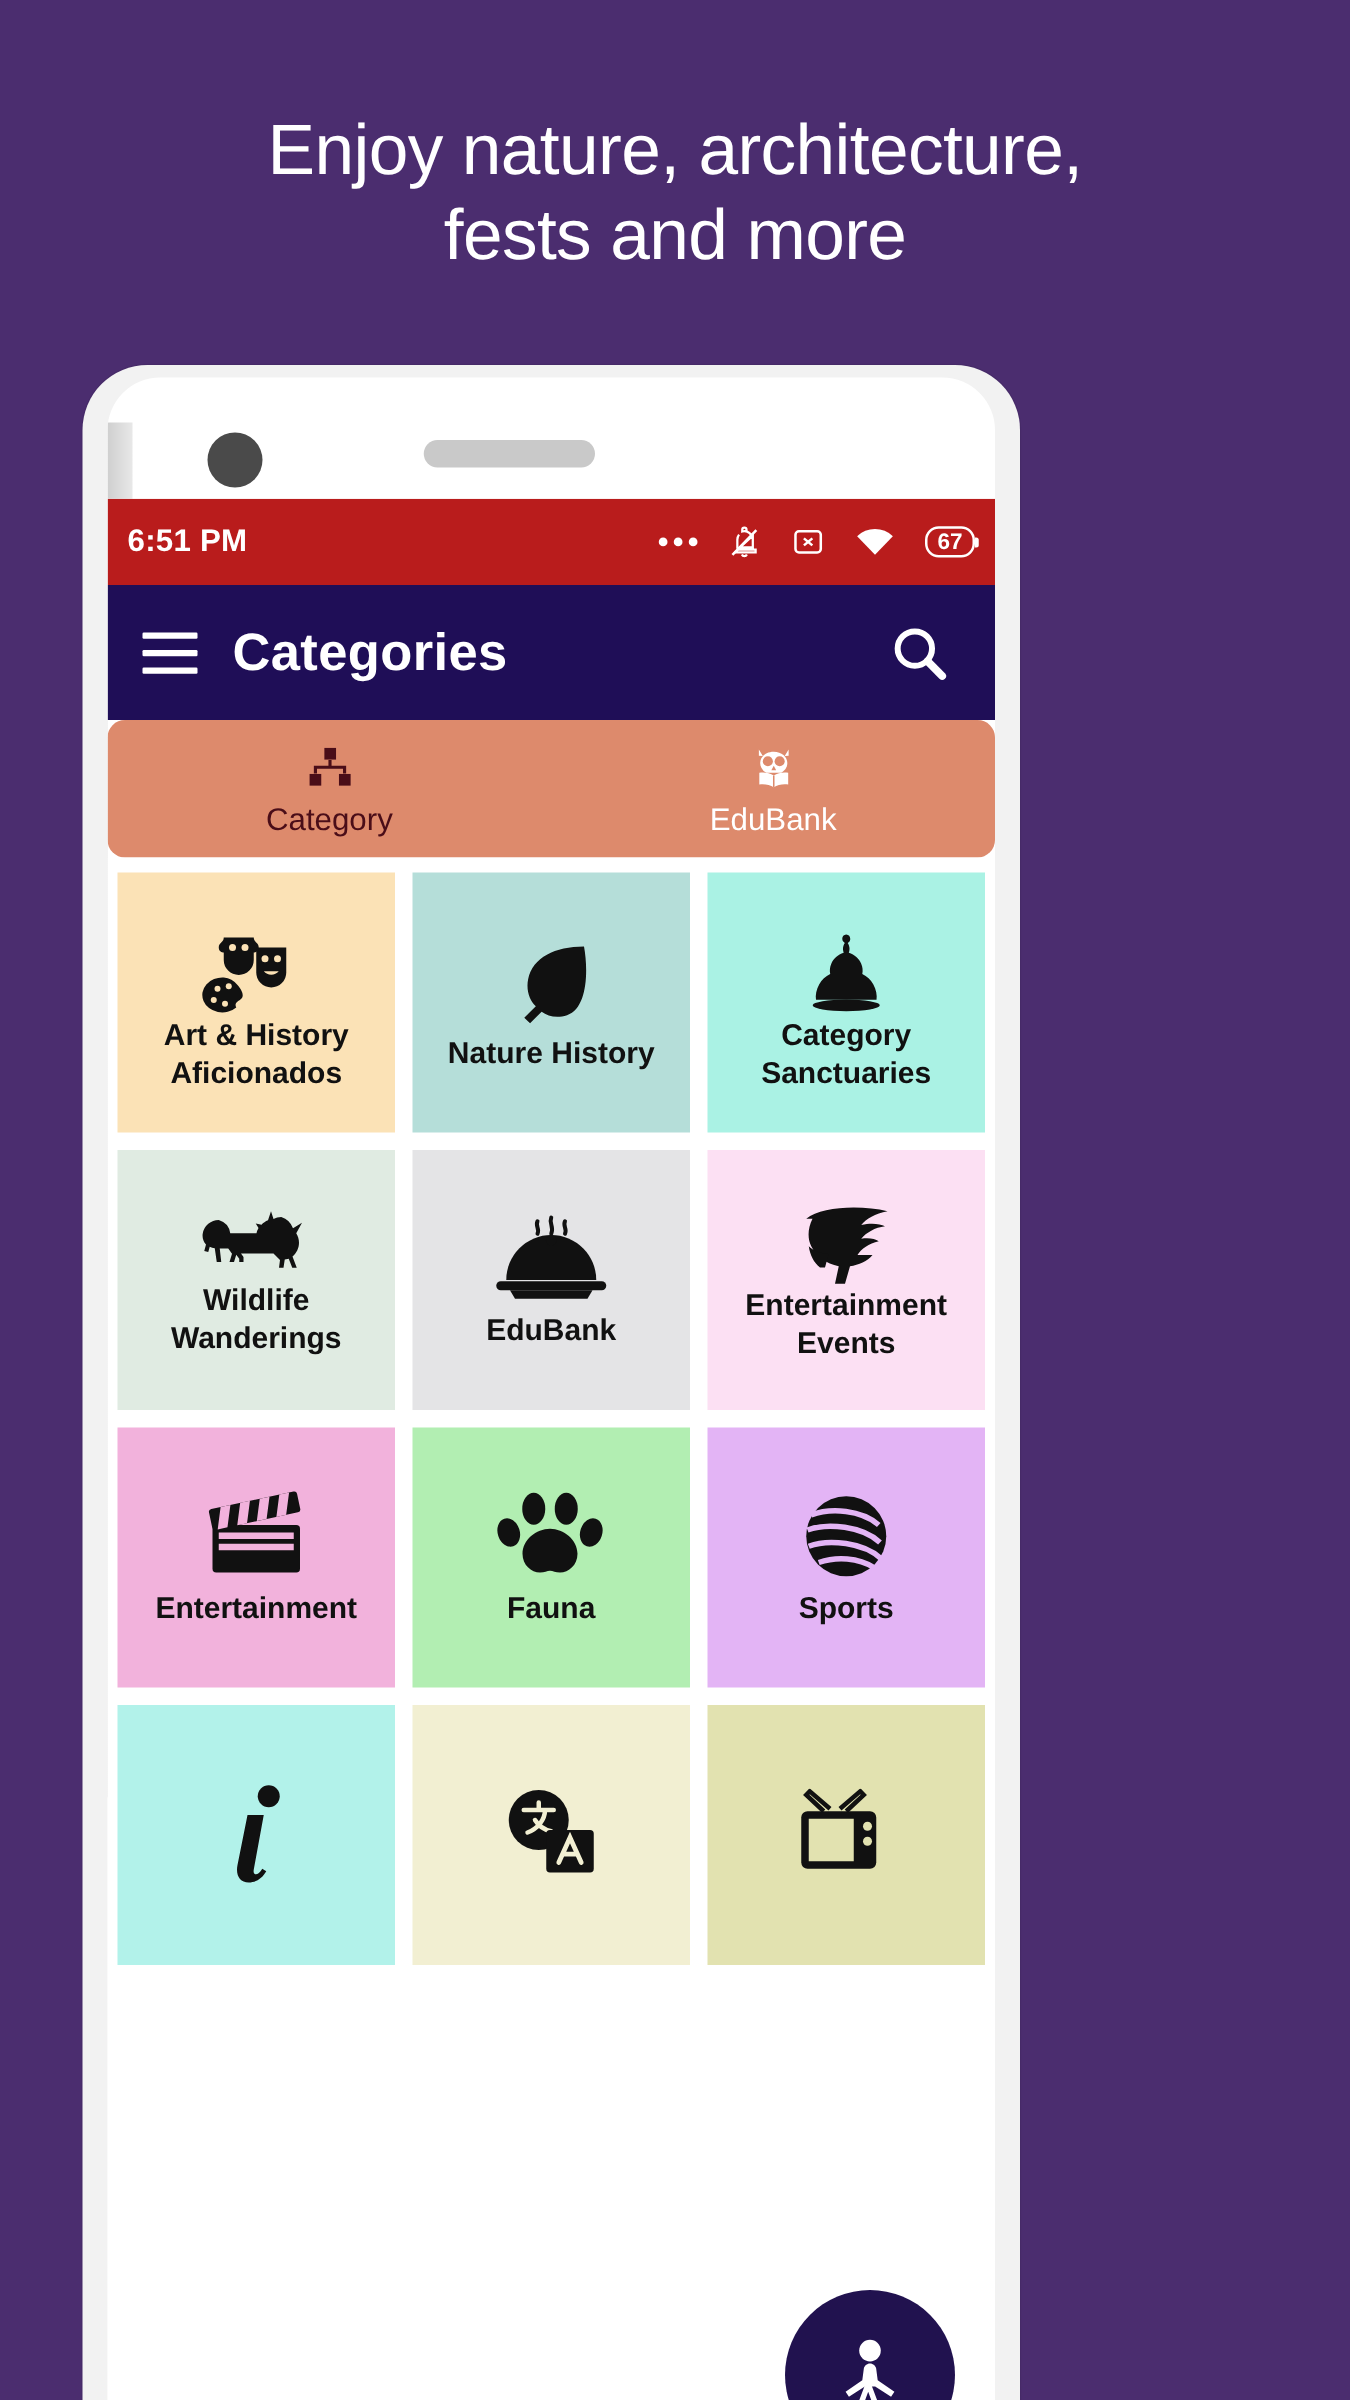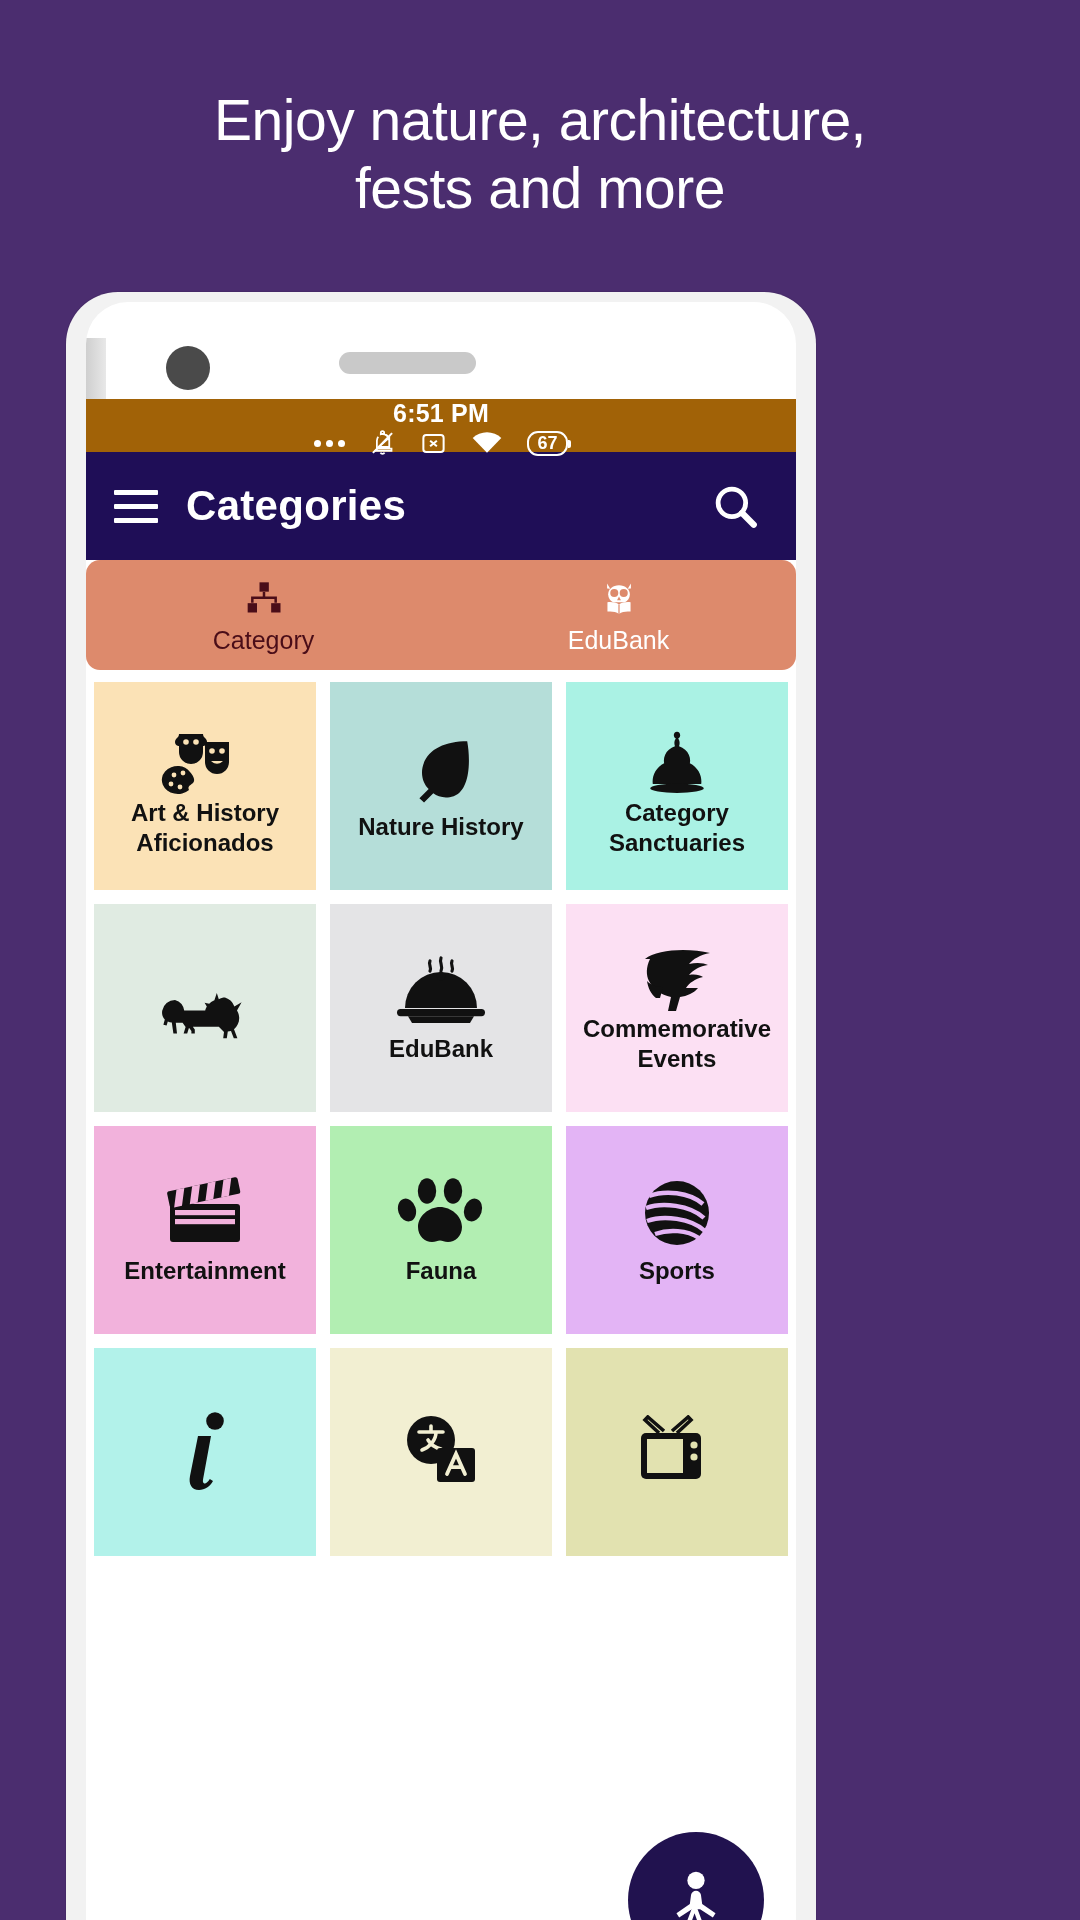--- a/index.html
+++ b/index.html
@@ -73,28 +73,27 @@
     position:absolute;
     left:0; top:97px;
     width:710px;
     height:1533px;
     background:#ffffff;
     overflow:hidden;
   }
 
   
   .statusbar {
-    height:53px;
-    background:#a16207;
+    height:69px;
+    background:#b91c1c;
     display:flex;
     align-items:center;
     justify-content:space-between;
     padding:0 16px 0 16px;
     color:#ffffff;
-    flex-direction:column;
   }
   .status-time { font-size:25px; font-weight:600; letter-spacing:0.2px; }
   .status-icons { display:flex; align-items:center; gap:24px; }
   .dots-icon { display:flex; gap:5px; align-items:center; }
   .dots-icon i { width:7px; height:7px; border-radius:50%; background:#fff; display:block; }
   .battery {
     border:2.5px solid #fff;
     border-radius:11px;
     padding:1px 8px;
     font-size:18px;
@@ -328,20 +327,21 @@
           </div>
           <div class="tile-label">Category Sanctuaries</div>
         </div>
 
         <div class="tile" style="background:#e0ebe2">
           <div class="tile-icon">
             <svg width="104" height="62" viewBox="0 0 52 31">
               <path d="M11 6a6.5 6.5 0 0 0-6.4 5.4c-.3 1.7.3 3.3 1.3 4.4l-.7 2.6 1.6.4.6-2.1c.6.3 1.3.5 2 .6l.8 5.5h1.8l-.6-5.4h3.4l1.5 2.1-1 3.3h1.8l.9-2.9 1.2 1.6v1.3h1.7v-2l-1-1.4h13l2.6 2.6-.4 3.1h1.8l.5-3.3 1.6-.3 1.4 3.6h1.8l-1.7-4.5c1.6-1.4 2.6-3.3 2.6-5.5 0-1.4-.4-2.7-1.1-3.8l2.3-4.2-3.6 2.2A7.4 7.4 0 0 0 36 4.8c-1.1 0-2.2.3-3.1.8l-1-3.1-1.2 3.6c-1 .4-1.9 1-2.6 1.8l-2.3-.5 1.1 1.8a7 7 0 0 0-.8 2.1H15.6A6.5 6.5 0 0 0 11 6z" fill="#111"></path>
             </svg>
           </div>
+          <div class="tile-label">Wildlife Wanderings</div>
         </div>
 
         <div class="tile" style="background:#e4e4e6">
           <div class="tile-icon">
             <svg width="94" height="72" viewBox="0 0 47 36">
               <path d="M18 3c-1 2 1 3 0 5M23.5 1.5c-1 2.5 1.2 3.5 0 6.5M29 3c-1 2 1 3 0 5" fill="none" stroke="#111" stroke-width="1.6" stroke-linecap="round"></path>
               <path d="M5.5 26.5a18 18 0 0 1 36 0z" fill="#111"></path>
               <circle cx="23.5" cy="10.6" r="2.1" fill="#111"></circle>
               <rect x="1.5" y="27" width="44" height="3.6" rx="1.8" fill="#111"></rect>
               <path d="M7 30.6l2 3.4h29l2-3.4z" fill="#111"></path>
@@ -350,21 +350,21 @@
           <div class="tile-label">EduBank</div>
         </div>
 
         <div class="tile" style="background:#fce0f3">
           <div class="tile-icon">
             <svg width="96" height="66" viewBox="0 0 48 33">
               <path d="M8 5.5C14 .5 30 0 40.5 2.5c-5 1-8.5 3-10.5 5.5 4-1 7.5-.5 9.5.5-4 .5-7.5 2.5-9.5 5 3-.5 5.5 0 7 1-4 1-7 3-8.5 5.5h6c-2 2.5-5.5 4-9 4.5l-2 7h-4l1.5-7c-5-1-9-4-11-8-1.5-3-1.5-7 .5-11z" fill="#111"></path>
               <path d="M9 16.5c2 2 5 3 8 3l-1.5 5.5h-2c-2.5-2-4-5-4.5-8.5z" fill="#111"></path>
             </svg>
           </div>
-          <div class="tile-label">Commemorative Events</div>
+          <div class="tile-label">Entertainment Events</div>
         </div>
 
         <div class="tile" style="background:#f2b2dc">
           <div class="tile-icon">
             <svg width="86" height="74" viewBox="0 0 43 37">
               <rect x="4" y="14" width="35" height="19" rx="1.5" fill="#111"></rect>
               <rect x="6.5" y="17" width="30" height="2.6" fill="#f2b2dc"></rect>
               <rect x="6.5" y="21.5" width="30" height="2.6" fill="#f2b2dc"></rect>
               <g transform="rotate(-12 21 9)">
                 <rect x="3" y="4" width="36" height="8.5" rx="1.2" fill="#111"></rect>

